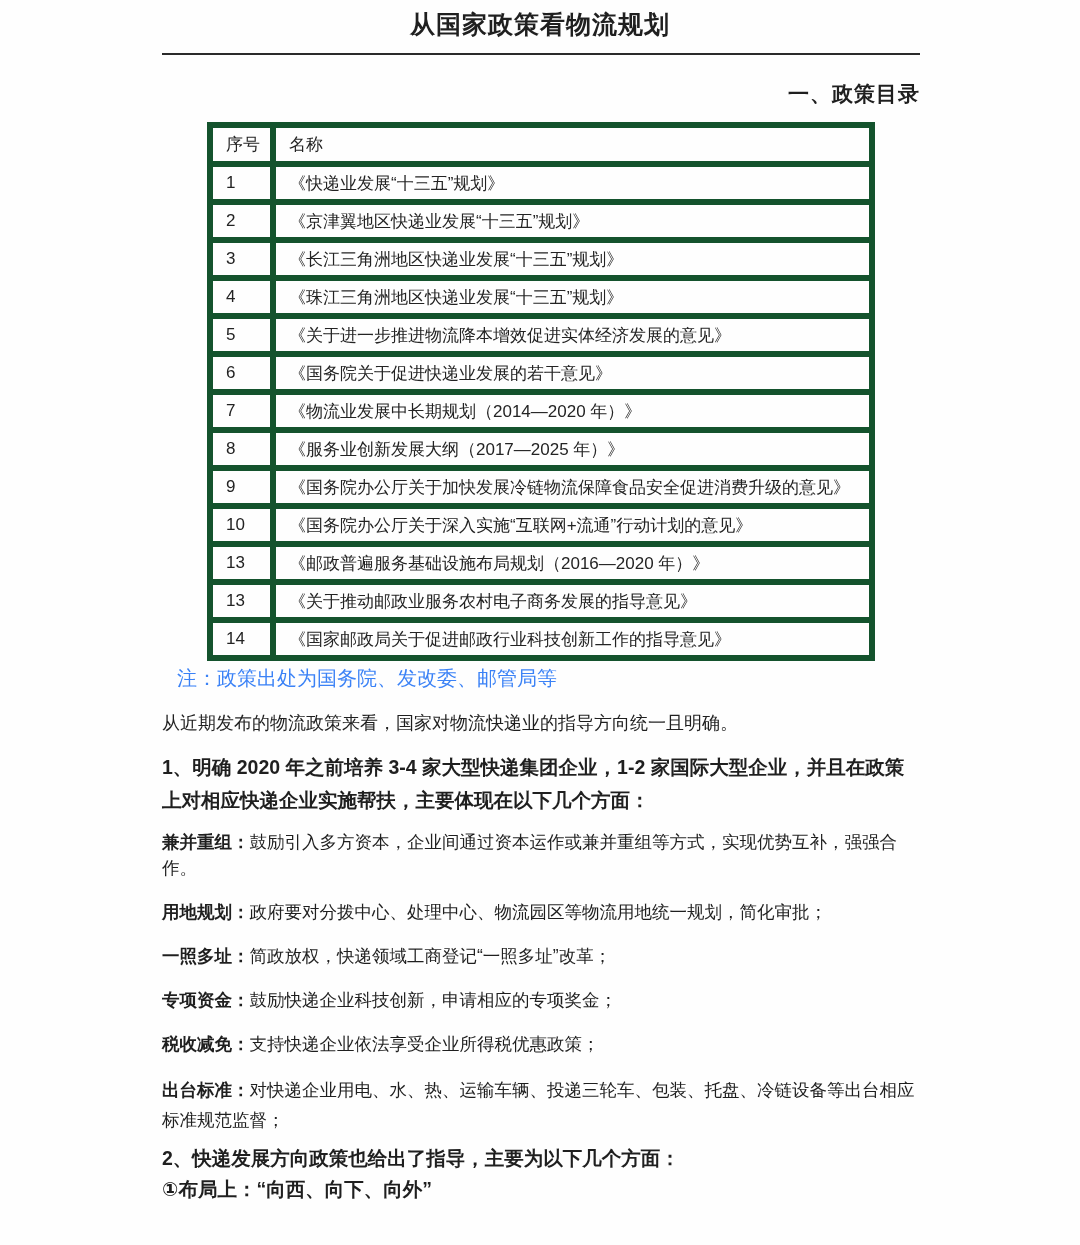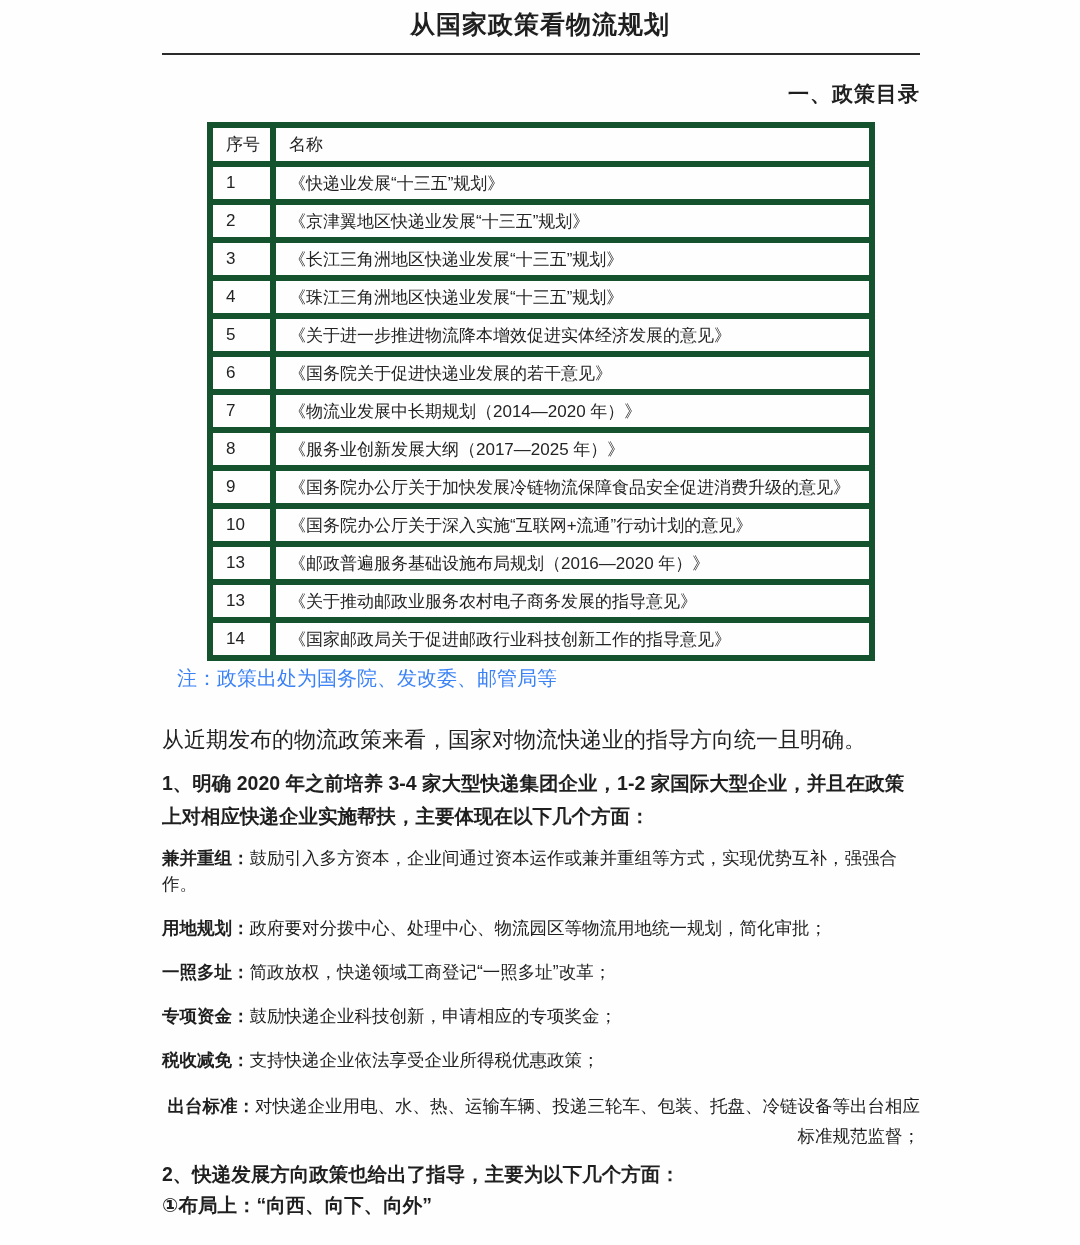--- a/index.html
+++ b/index.html
@@ -63,37 +63,37 @@
   table.policy-table td { height: 38px; }
   col.c-no { width: 63px; }
   .note {
     margin-top: 7px;
     margin-left: 15px;
     font-size: 20px;
     line-height: 20px;
     color: #3b82f6;
   }
   .intro {
-    margin-top: 40px;
-    font-size: 22px;
+    margin-top: 24px;
+    font-size: 18px;
     line-height: 23px;
   }
   .bold-point {
     margin-top: 16px;
     font-size: 19.5px;
     line-height: 33px;
     font-weight: bold;
   }
   .item {
     font-size: 17.5px;
     line-height: 26px;
   }
   .item.first { margin-top: 12px; }
   .item + .item { margin-top: 18px; }
-  .item.wrap2 { line-height: 30px; text-align: right; }
+  .item.wrap2 { line-height: 30px; }
   .item .item-label { font-weight: bold; }
   .point2 { margin-top: 10px; font-size: 19.5px; line-height: 26px; }
   .sub-point { margin-top: 8px; font-size: 19.5px; line-height: 20px; }
 </style>
 </head>
 <body>
 
 <div class="page">
 
   <h1 class="doc-title">从国家政策看物流规划</h1>

